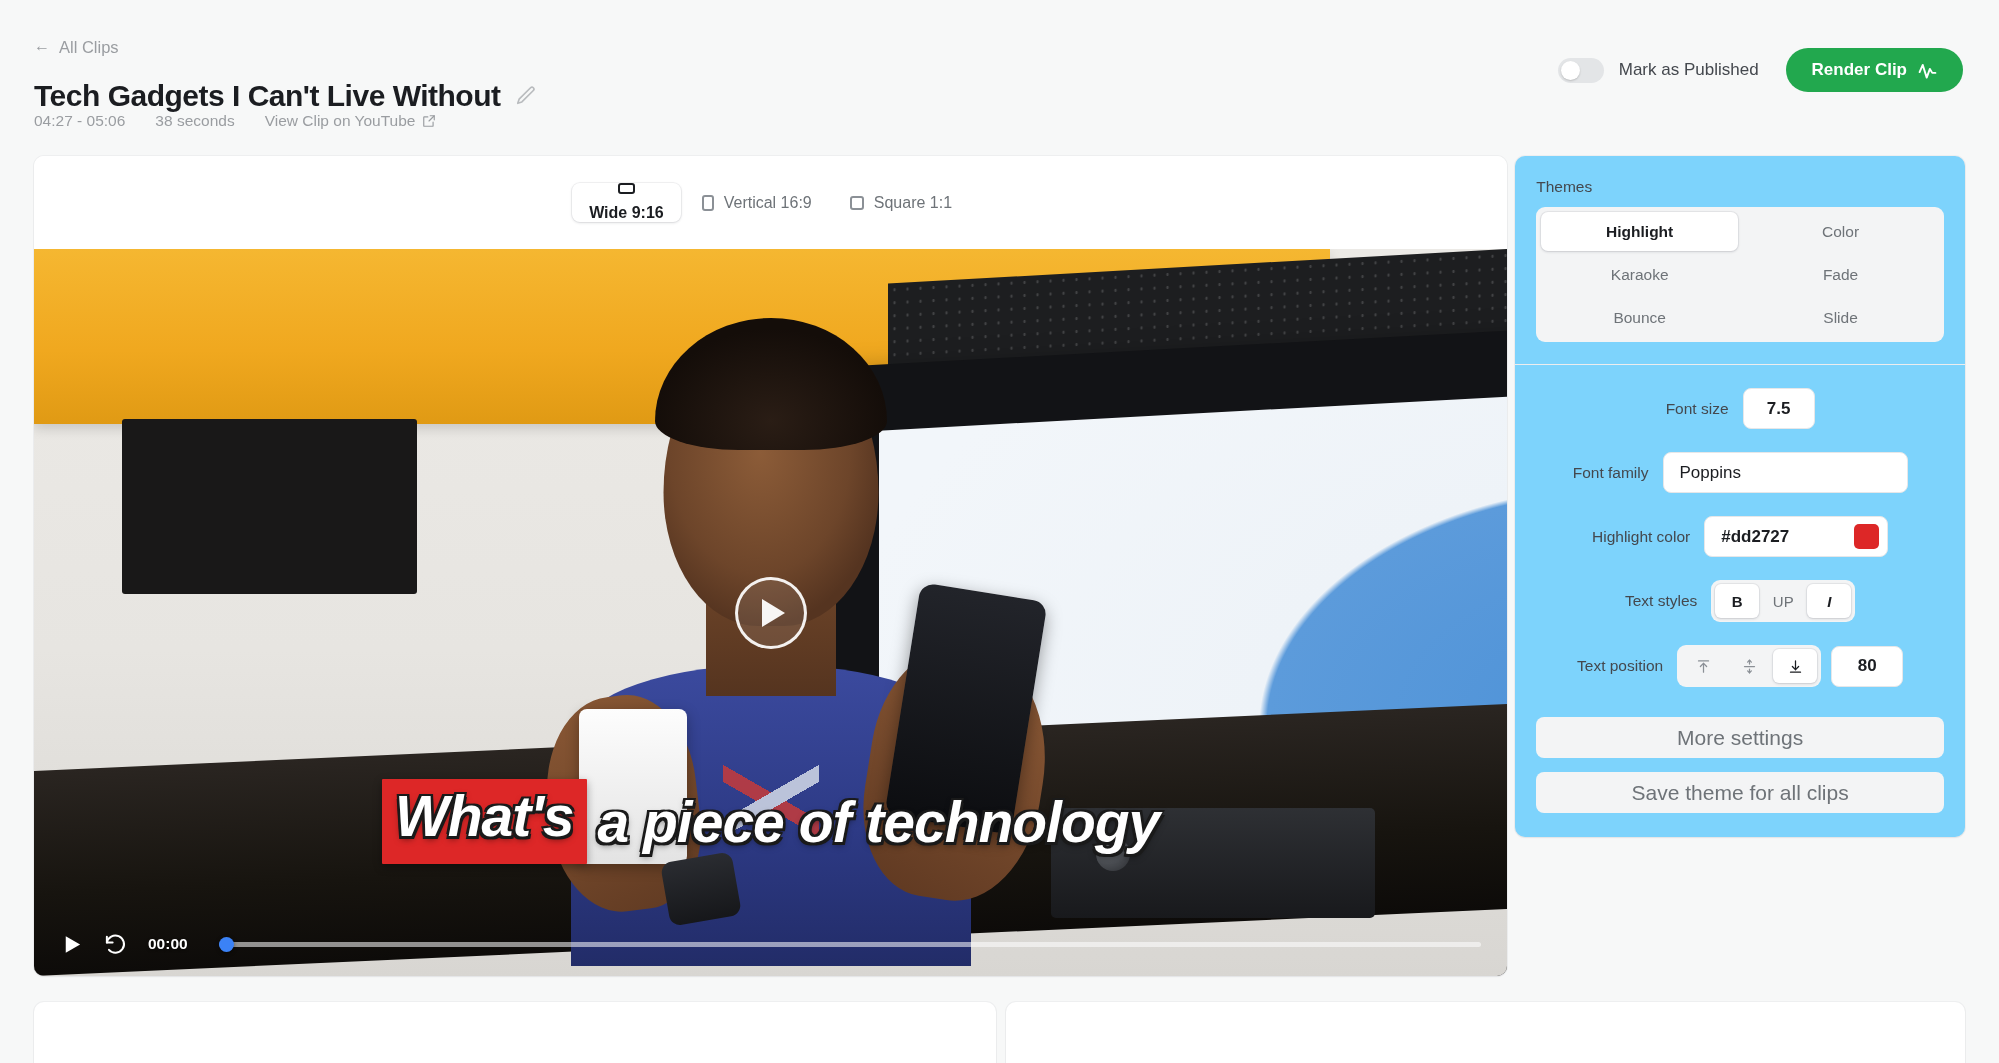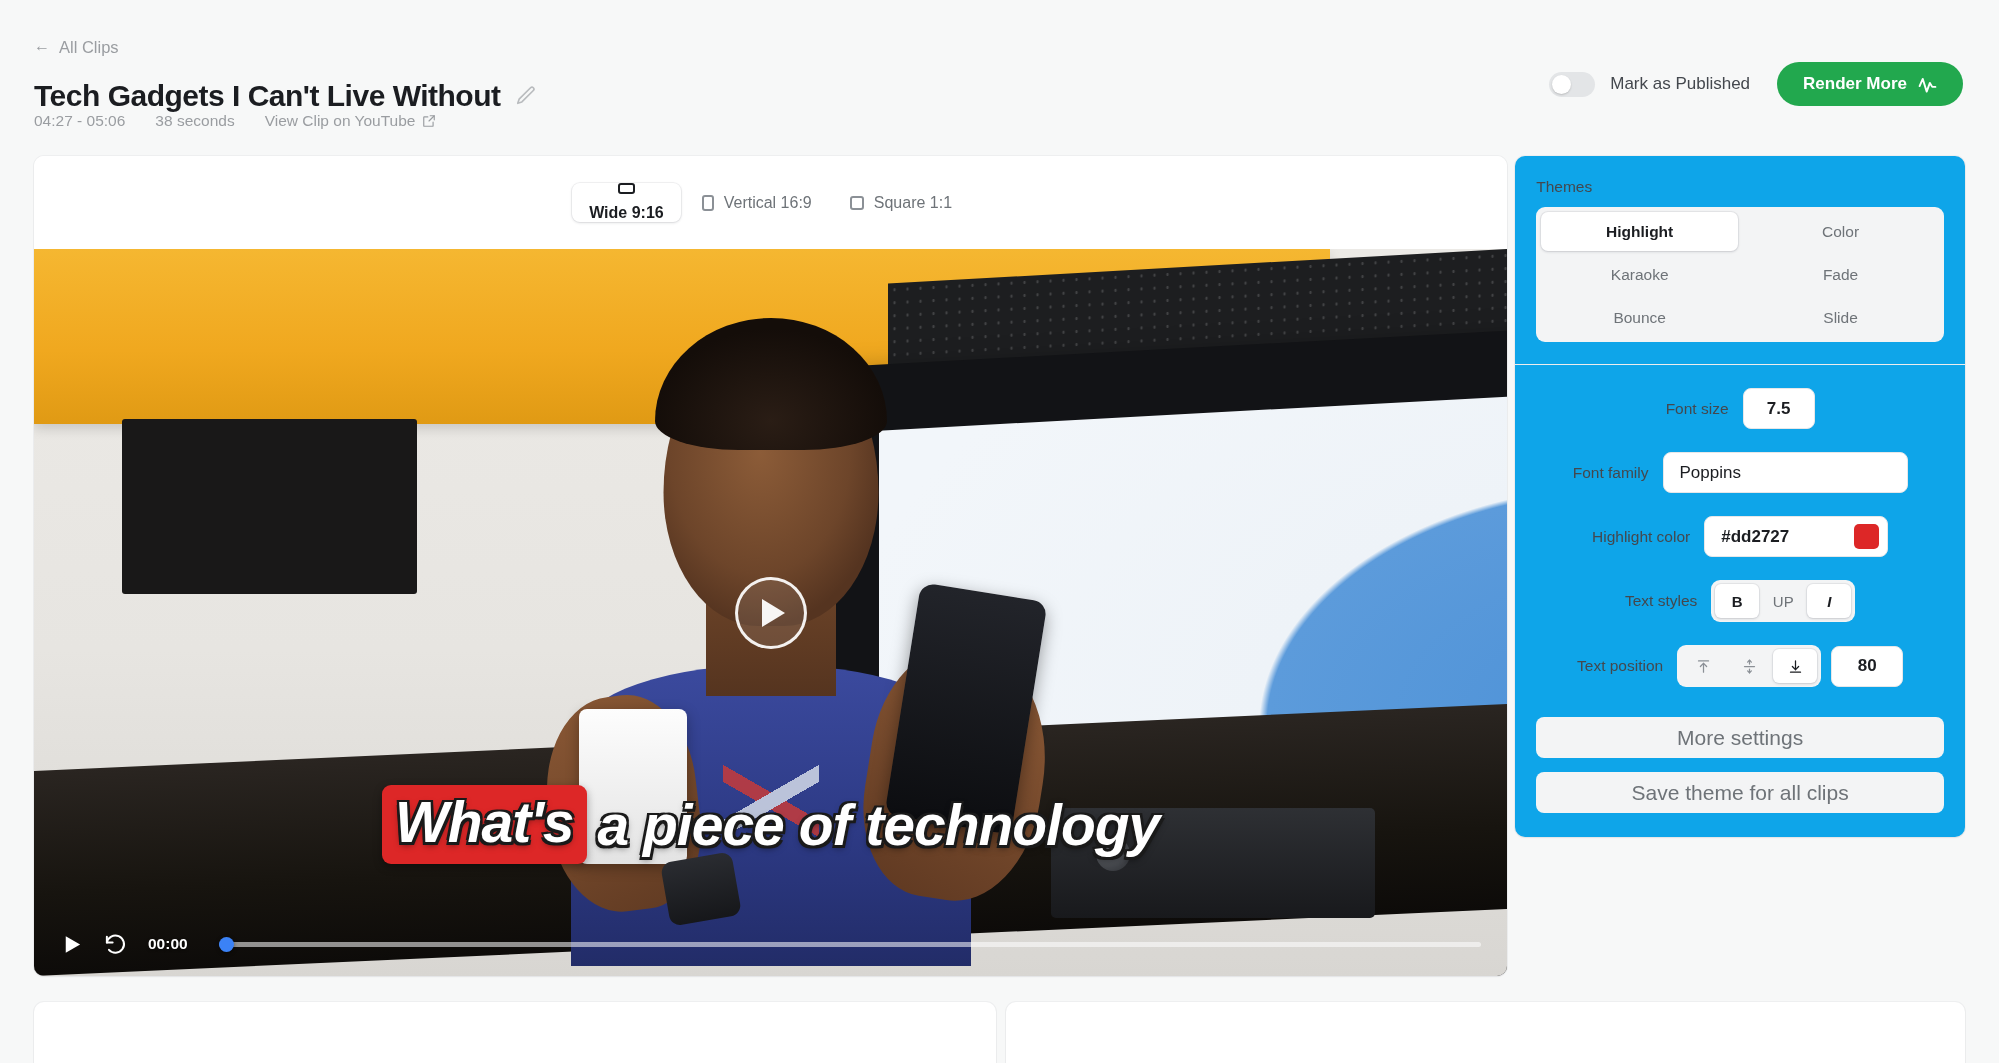--- a/index.html
+++ b/index.html
@@ -37,21 +37,21 @@
     font-size: 15.5px; color: #9a9da1;
   }
   .meta-row .yt-link {
     display: inline-flex; align-items: center; gap: 7px;
     color: #9a9da1; text-decoration: none; cursor: pointer;
   }
   .ext-ic { width: 14px; height: 14px; display: block; }
 
   
   .head-actions {
-    position: absolute; right: 36px; top: 62px;
+    position: absolute; right: 36px; top: 48px;
     display: flex; align-items: center; gap: 27px;
   }
   .toggle-wrap { display:flex; align-items:center; gap:15px; cursor:pointer; }
   .toggle {
     width: 46px; height: 25px; border-radius: 13px;
     background: #e3e5e7; position: relative; flex: none;
   }
   .toggle .knob {
     position: absolute; left: 3px; top: 3px;
     width: 19px; height: 19px; border-radius: 50%;
@@ -254,22 +254,22 @@
     font-family: "Liberation Sans", sans-serif;
     font-style: italic; font-weight: 700;
     font-size: 57px; letter-spacing: -1px;
     color: #fff; white-space: nowrap;
     text-shadow:
       -2.5px -2.5px 0 #1a1a1a, 2.5px -2.5px 0 #1a1a1a,
       -2.5px 2.5px 0 #1a1a1a, 2.5px 2.5px 0 #1a1a1a,
       0 3px 7px rgba(0,0,0,.55);
   }
   .cap-hl {
-    background: #dd2727; border-radius: 9px;
-    padding: 4px 13px 9px 13px; margin-right: 11px;
+    background: #dd2727; border-radius: 1px;
+    padding: 4px 13px 15px 13px; margin-right: 11px;
     box-shadow: 0 3px 8px rgba(0,0,0,.35);
   }
 
   
   .controls {
     position:absolute; left:0; right:0; bottom:0; height: 64px;
     display:flex; align-items:center; gap: 21px;
     padding: 0 26px 0 26px;
   }
   .ctl-btn { background:none; border:none; cursor:pointer; padding:0; display:flex; }
@@ -287,21 +287,21 @@
     background: rgba(255,255,255,.55);
   }
   .scrub .handle {
     position:absolute; left: 0; width: 15px; height: 15px;
     border-radius:50%; background:#3b82f6;
     box-shadow: 0 1px 4px rgba(0,0,0,.45);
   }
 
   
   .side-card {
-    width: 450px; background:#0ea5e9; border-radius:10px;
+    width: 450px; background:#7dd3fc; border-radius:10px;
     padding: 22px 21px 24px 21px;
     box-shadow: 0 1px 2px rgba(16,24,40,.05), 0 0 0 1px rgba(16,24,40,.04);
   }
   .side-label { font-size:15.5px; color:#44484e; margin-bottom: 11px; }
 
   .theme-grid {
     background:#f3f4f5; border-radius:9px; padding: 5px;
     display:grid; grid-template-columns: 1fr 1fr; gap: 4px;
   }
   .theme-btn {
@@ -413,21 +413,21 @@
   </div>
 
   <div class="head-actions">
     <div class="toggle-wrap">
       <div class="toggle">
         <div class="knob"></div>
       </div>
       <span class="toggle-label">Mark as Published</span>
     </div>
     <button class="render-btn">
-      <span>Render More</span>
+      <span>Render Clip</span>
       <svg class="pulse-ic" viewBox="0 0 24 24" fill="none" stroke="#fff" stroke-width="2.4" stroke-linecap="round" stroke-linejoin="round">
         <path d="M2 14l4-9 5 16 4-11 3 5h4"></path>
       </svg>
     </button>
   </div>
 </div>
 
 <div class="main">
 
   <div class="editor-card">

